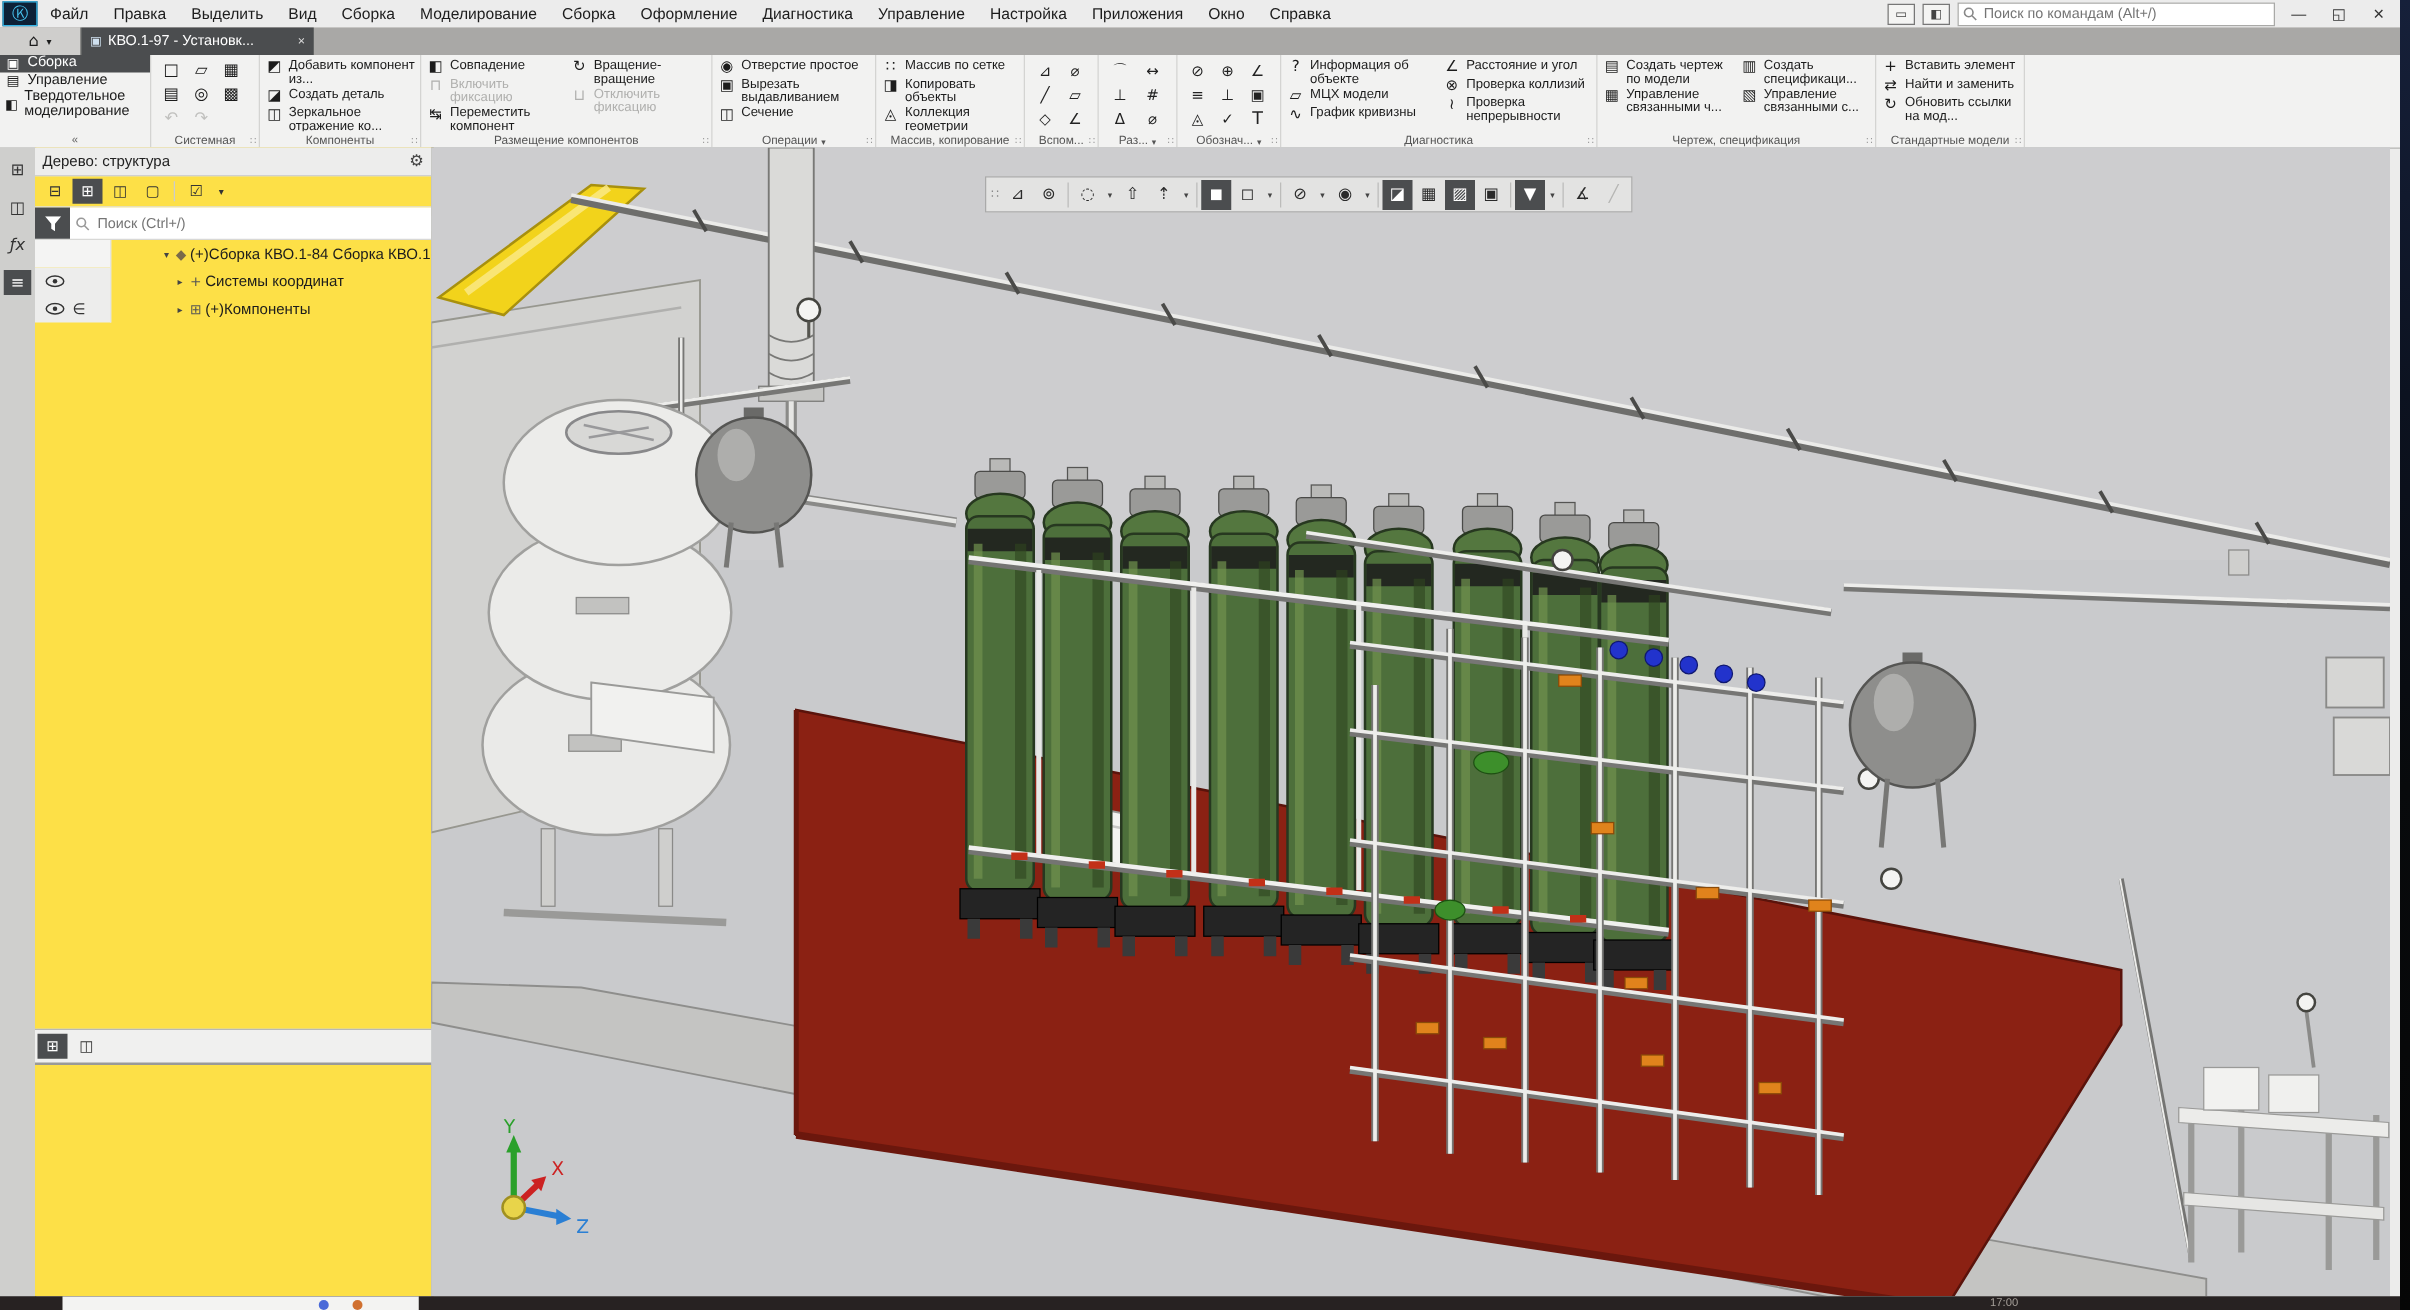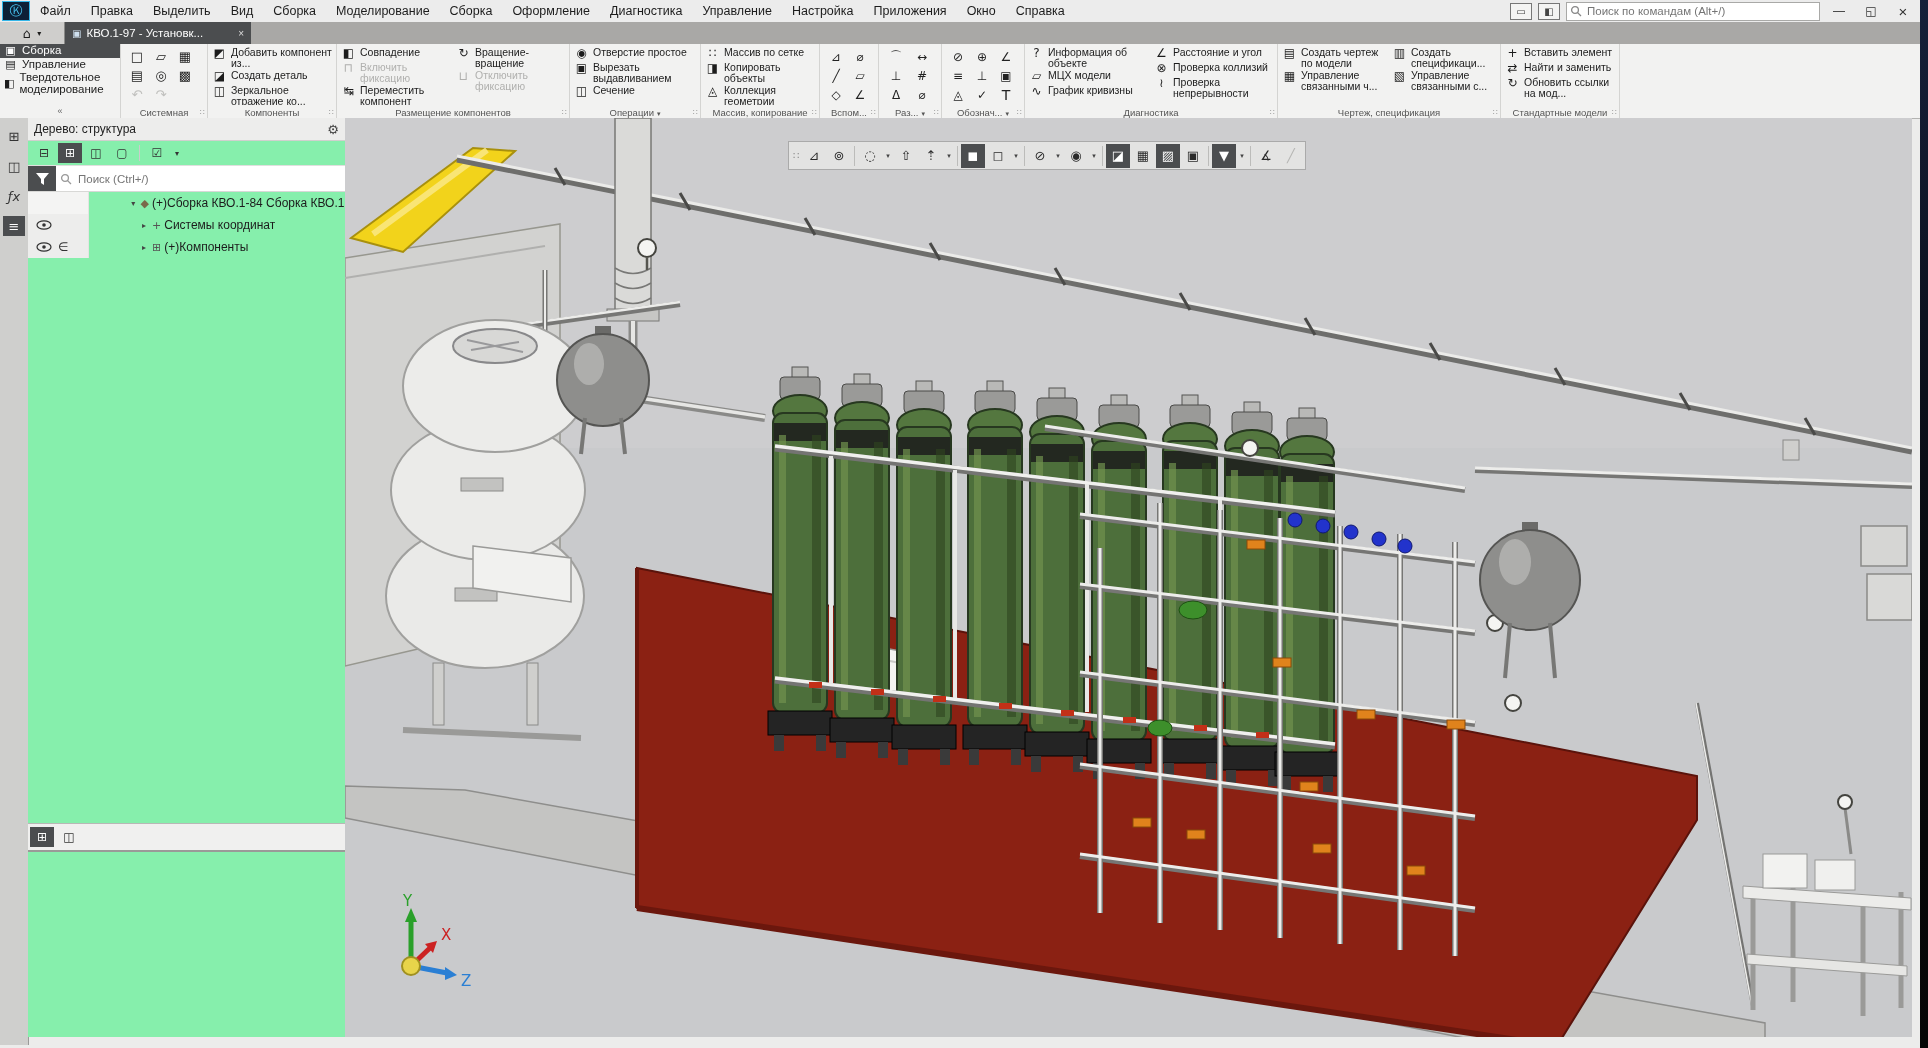--- a/index.html
+++ b/index.html
@@ -57,21 +57,21 @@
   .ibgrid .dis{color:#c0c0be;}
   .minigrid{display:grid;justify-items:center;align-items:center;font-size:12px;color:#222;}
 
   
   #sidestrip{position:absolute;left:0;top:118px;width:28px;height:919px;background:#cfcfcd;
              border-right:1px solid #9a9a98;display:flex;flex-direction:column;align-items:center;padding-top:8px;gap:10px;}
   .sico{width:22px;height:20px;display:flex;align-items:center;justify-content:center;font-size:13px;color:#333;}
   .sico.dark{background:#4b4d4f;color:#fff;}
 
   
-  #treepanel{position:absolute;left:28px;top:118px;width:317px;height:919px;background:#86efac;
+  #treepanel{position:absolute;left:28px;top:118px;width:317px;height:919px;background:#fde047;
              border-right:2px solid #8a8a88;font-size:12px;}
   #treehead{height:22px;background:#ededec;border-bottom:1px solid #d0d0ce;display:flex;align-items:center;
             padding:0 6px;color:#222;}
   #treehead .ic{margin-left:auto;font-size:13px;color:#444;}
   #treetools{height:24px;display:flex;align-items:center;gap:2px;padding:0 4px;border-bottom:1px solid #e0e0de;}
   .tico{width:24px;height:20px;display:flex;align-items:center;justify-content:center;font-size:12px;color:#333;}
   .tico.dark{background:#4b4d4f;color:#fff;}
   .tsep{width:1px;height:16px;background:#ccc;margin:0 3px;}
   #treesearch{height:25px;display:flex;align-items:stretch;border-bottom:1px solid #d8d8d6;background:#fff;}
   #funnelbtn{width:28px;background:#4b4d4f;display:flex;align-items:center;justify-content:center;}
@@ -778,15 +778,22 @@
         <line x1="66" y1="848" x2="102" y2="855" stroke="#2a7fd4" stroke-width="5"></line>
         <polygon points="112,857 100,849 100,862" fill="#2a7fd4"></polygon>
         <circle cx="66" cy="848" r="9" fill="#e8d44a" stroke="#a09020" stroke-width="2"></circle>
         <text x="58" y="788" fill="#2aa02a">Y</text>
         <text x="96" y="822" fill="#cc2222">X</text>
         <text x="116" y="868" fill="#2a7fd4">Z</text>
       </g>
     </svg>
   </div>
 
+  <div id="taskbar">
+    <div id="tasknotch">
+      <span class="tbdot" style="left:205px;background:#4a6ad8"></span>
+      <span class="tbdot" style="left:232px;background:#d07030"></span>
+    </div>
+    <span id="taskclock">17:00</span>
+  </div>
 
   <div id="desktopedge"></div>
 </div>
 
 </body></html>

